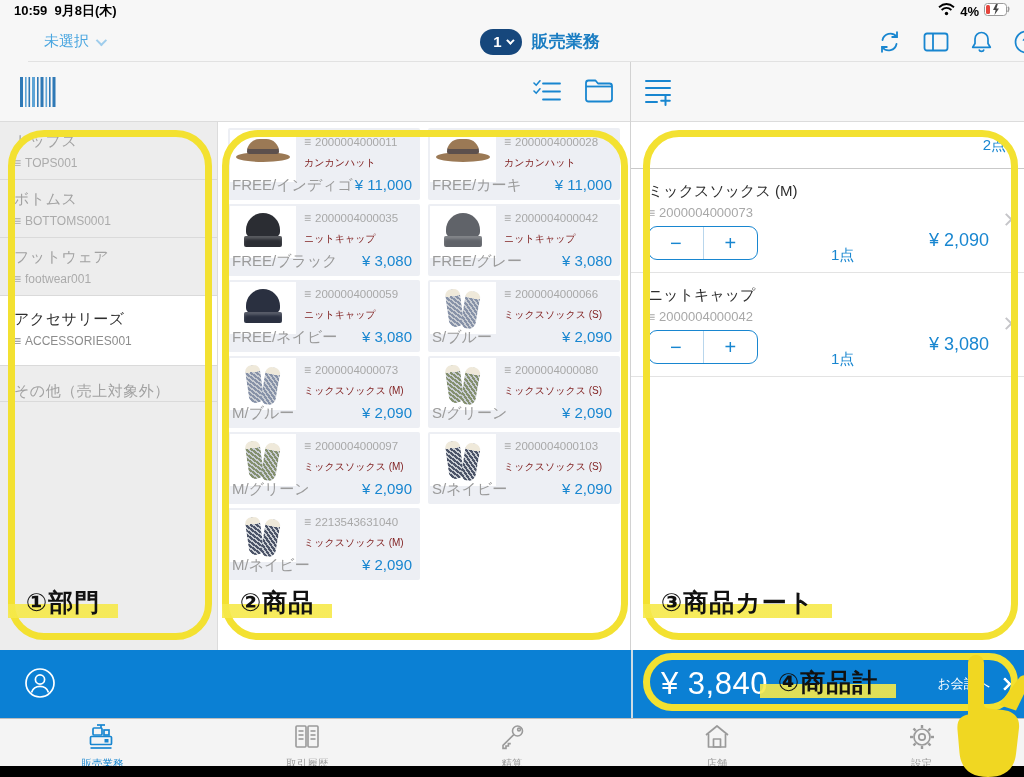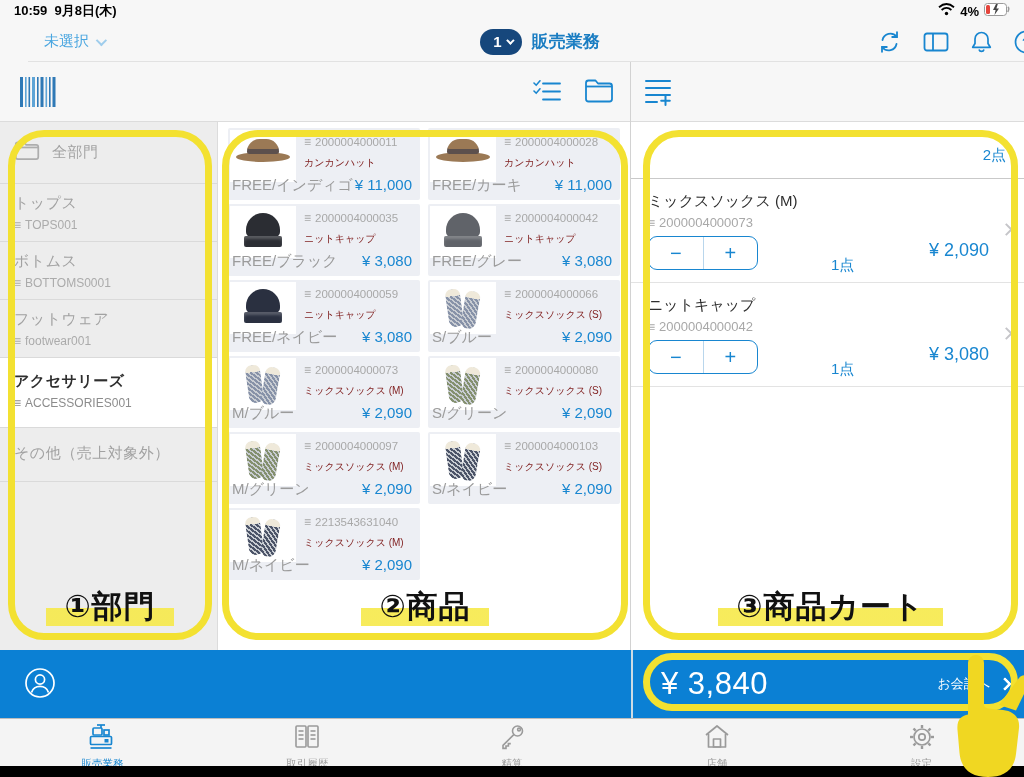--- a/index.html
+++ b/index.html
@@ -31,21 +31,21 @@
   .vdiv-mid { position:absolute; left:630px; top:62px; width:1px; height:588px; background:#d2d2d2; z-index:5; }
   .vdiv-bluebar { position:absolute; left:631px; top:650px; width:2px; height:68px; background:#cddbe4; z-index:5; }
 
   
   .dept-panel { position:absolute; left:0; top:122px; width:218px; height:528px; background:#ededed; border-right:1px solid #dcdcdc; }
   .dept-row { position:relative; border-bottom:1px solid #dadada; padding:10px 12px 0 14px; }
   .dept-row.all { height:62px; display:flex; align-items:center; gap:12px; padding-top:0; }
   .dept-name { font-size:15px; color:#a2a2a2; letter-spacing:.5px; }
   .dept-code { margin-top:5px; font-size:12px; color:#ababab; display:flex; align-items:center; gap:4px; }
   .dept-row.sel { background:#fff; }
-  .dept-row.sel .dept-name { color:#2e2e2e; font-weight:700; }
+  .dept-row.sel .dept-name { color:#2e2e2e; font-weight:400; }
   .dept-row.sel .dept-code { color:#8c8c8c; }
   .bars-glyph { font-size:12px; line-height:1; color:inherit; }
 
   
   .grid-panel { position:absolute; left:218px; top:122px; width:412px; height:528px; background:#fff; padding:6px 0 0 10px; }
   .grid { display:grid; grid-template-columns:192px 192px; grid-auto-rows:72px; gap:4px 8px; }
   .card { position:relative; background:#edeff4; border-radius:2px; }
   .pimg { position:absolute; left:2px; top:2px; width:66px; height:52px; background:#fff; }
   .pimg::before,.pimg::after { content:""; position:absolute; }
   .img-hat::before { left:50%; top:9px; transform:translateX(-50%); width:32px; height:15px; background:var(--c); border-radius:16px 16px 3px 3px; box-shadow:inset 0 -5px 0 var(--band,rgba(30,40,70,.5)); z-index:2; }
@@ -56,21 +56,21 @@
       background:linear-gradient(#efe9da 0 7px, rgba(0,0,0,0) 7px), repeating-linear-gradient(45deg, var(--c) 0 2px, #c9cdd3 2px 3.5px); }
   .img-socks::before { left:17px; top:7px; transform:rotate(-8deg); }
   .img-socks::after { left:33px; top:9px; transform:rotate(10deg); }
   .pcode { position:absolute; left:76px; top:8px; font-size:11.5px; color:#a8a8a8; display:flex; gap:4px; align-items:center; }
   .pname { position:absolute; left:76px; top:28px; font-size:10px; color:#7f1d1d; }
   .pfoot { position:absolute; left:4px; right:8px; bottom:5px; display:flex; justify-content:space-between; align-items:baseline; }
   .pvariant { font-size:15px; color:#9b9b9b; }
   .pprice { font-size:15px; color:#1886d0; }
 
   
-  .cart-panel { position:absolute; left:631px; top:132px; width:393px; height:528px; background:#fff; }
+  .cart-panel { position:absolute; left:631px; top:122px; width:393px; height:528px; background:#fff; }
   .cart-head { height:47px; display:flex; align-items:center; justify-content:flex-end; padding-right:18px; font-size:15px; color:#1886d0; border-bottom:1px solid #c9c9c9; }
   .cart-row { position:relative; height:104px; border-bottom:1px solid #e3e3e3; }
   .ci-name { position:absolute; left:17px; top:13px; font-size:15px; color:#2e2e2e; }
   .ci-code { position:absolute; left:17px; top:36px; font-size:13px; color:#a8a8a8; display:flex; gap:4px; align-items:center; }
   .stepper { position:absolute; left:17px; top:57px; width:110px; height:34px; border:1.5px solid #1886d0; border-radius:9px; display:flex; background:#fff; overflow:hidden; }
   .step-btn { flex:1; display:flex; align-items:center; justify-content:center; font-size:20px; color:#1886d0; }
   .step-div { width:1px; background:#b9d6ec; }
   .ci-qty { position:absolute; left:200px; top:65px; font-size:15px; color:#1886d0;margin-top:12px; }
   .ci-price { position:absolute; right:35px; top:61px; font-size:18px; color:#1886d0; }
   .chev-right { position:absolute; right:13px; top:46px; width:9px; height:9px; border-right:2px solid #c5c5c9; border-bottom:2px solid #c5c5c9; transform:rotate(-45deg); }
@@ -88,21 +88,21 @@
   .tab { flex:1; display:flex; flex-direction:column; align-items:center; justify-content:flex-start; padding-top:4px; gap:2px; color:#9a9a9a; }
   .tab.sel { color:#1886d0; }
   .tab-label { font-size:10.5px; }
   .homebar { position:absolute; left:0; top:766px; width:100%; height:11px; background:#000; }
 
   
   .stop-btn { position:absolute; right:22px; top:78px; }
 
   
   .anno-box { position:absolute; border:7px solid #f3e131; border-radius:36px; z-index:20; }
-  .anno-label { position:absolute; z-index:21; font-size:31px; font-weight:700; color:#111; text-align:center; letter-spacing:1px; }
+  .anno-label { position:absolute; z-index:21; font-size:25px; font-weight:700; color:#111; text-align:left; letter-spacing:1px; }
   .hl { background:linear-gradient(rgba(0,0,0,0) 52%, rgba(246,233,74,.9) 52%); padding:0 18px 2px 18px; }
   .hand { position:absolute; left:946px; top:653px; z-index:25; }
 </style>
 </head>
 <body>
 
 <div class="screen">
 
   <div class="statusbar">
     <div>
@@ -212,27 +212,20 @@
           <circle cx="15" cy="15" r="13.5" fill="none" stroke="#e06060" stroke-width="1.6"></circle>
           <rect x="9.5" y="9.5" width="11" height="11" rx="1.5" fill="#e23b3b"></rect>
         </svg>
     </span>
   </div>
 
   <div class="content"></div>
   <div class="vdiv-mid"></div>
 
   <div class="dept-panel">
-    <div class="dept-row all">
-      <span><svg width="26" height="21" viewBox="0 0 30 24" fill="none" stroke="#adadad" stroke-width="2">
-            <path d="M2 5 q0-2.5 2.5-2.5 h7 l2.5 3 h11.5 q2.5 0 2.5 2.5 v11.5 q0 2.5 -2.5 2.5 h-21 q-2.5 0 -2.5 -2.5 z"></path>
-            <path d="M2 8.5 h26"></path>
-          </svg></span>
-      <span class="dept-name">全部門</span>
-    </div>
     <div class="dept-row" style="height:58px;">
       <div class="dept-name">トップス</div>
       <div class="dept-code">
           <span class="bars-glyph">≡</span>
           <span>TOPS001</span>
         </div>
     </div>
     <div class="dept-row" style="height:58px;">
       <div class="dept-name">ボトムス</div>
       <div class="dept-code">
@@ -247,21 +240,21 @@
           <span>footwear001</span>
         </div>
     </div>
     <div class="dept-row sel" style="height:70px; padding-top:14px;">
       <div class="dept-name">アクセサリーズ</div>
       <div class="dept-code">
           <span class="bars-glyph">≡</span>
           <span>ACCESSORIES001</span>
         </div>
     </div>
-    <div class="dept-row" style="height:54px; padding-top:16px;">
+    <div class="dept-row" style="height:36px; padding-top:16px;">
       <div class="dept-name">その他（売上対象外）</div>
     </div>
   </div>
 
   <div class="grid-panel">
     <div class="grid">
       <div class="card">
         <div class="pimg img-hat" style="--c: #9b7955;"></div>
         <div class="pcode">
             <span class="bars-glyph">≡</span>
@@ -511,20 +504,21 @@
   <div class="homebar"></div>
 
   <div class="anno-box" style="left:8px; top:130px; width:204px; height:510px;"></div>
   <div class="anno-box" style="left:222px; top:130px; width:406px; height:510px;"></div>
   <div class="anno-box" style="left:643px; top:130px; width:375px; height:510px;"></div>
   <div class="anno-box" style="left:643px; top:653px; width:375px; height:58px; border-radius:30px;"></div>
 
   <div class="anno-label" style="left:8px; top:586px; width:204px;"><span class="hl">①部門</span></div>
   <div class="anno-label" style="left:643px; top:586px; width:375px;"><span class="hl">③商品カート</span></div>
   <div class="anno-label" style="left:222px; top:586px; width:406px;"><span class="hl">②商品</span></div>
+  <div class="anno-label" style="left:760px; top:666px; width:150px;"><span class="hl">④商品計</span></div>
 
   <span class="hand">
     <svg width="82" height="124" viewBox="0 0 82 124" fill="#f0d722">
       <path d="M22 10 a8 8 0 0 1 16 0 v42 c0 2 2 3.2 4 3.4 l15 1.6 c11 1.2 17 8 16 18 l-3 26 c-2 17 -13 23 -28 23 c-17 0 -27 -8 -28.5 -24 l-2 -23 c-1 -11 4.5 -14.5 10.5 -15.5 z"></path>
       <path d="M53 52 l20 -27 c4.5 -6 13 -1.5 10 5.5 l-13 27 z"></path>
     </svg>
   </span>
 
 </div>
 

